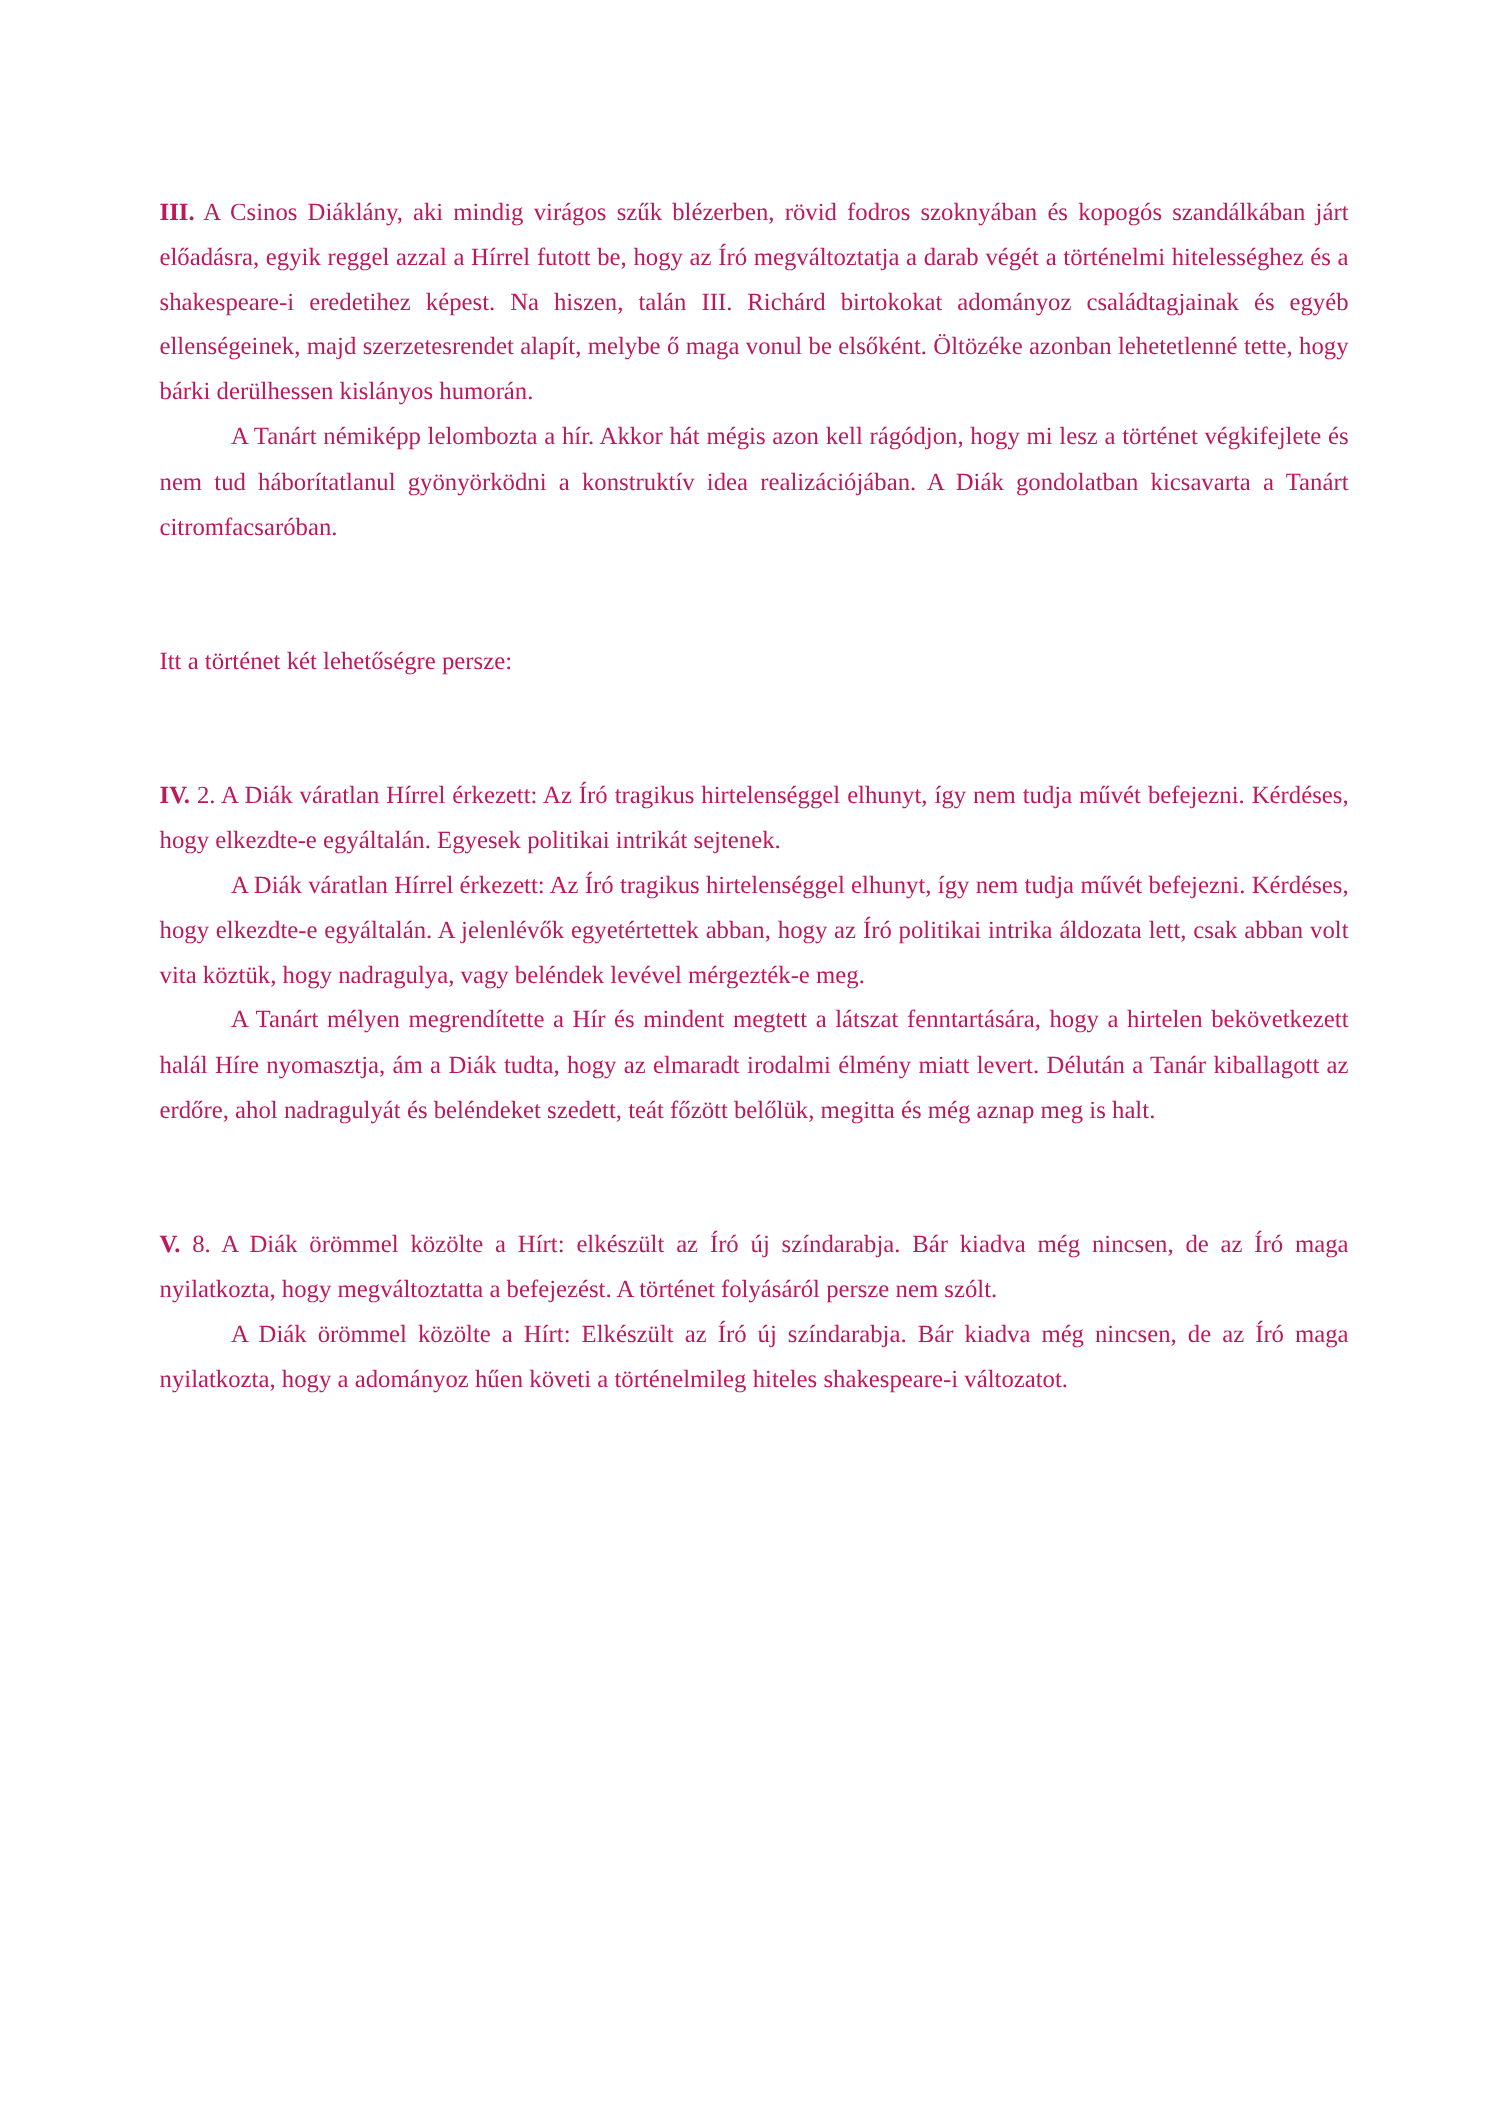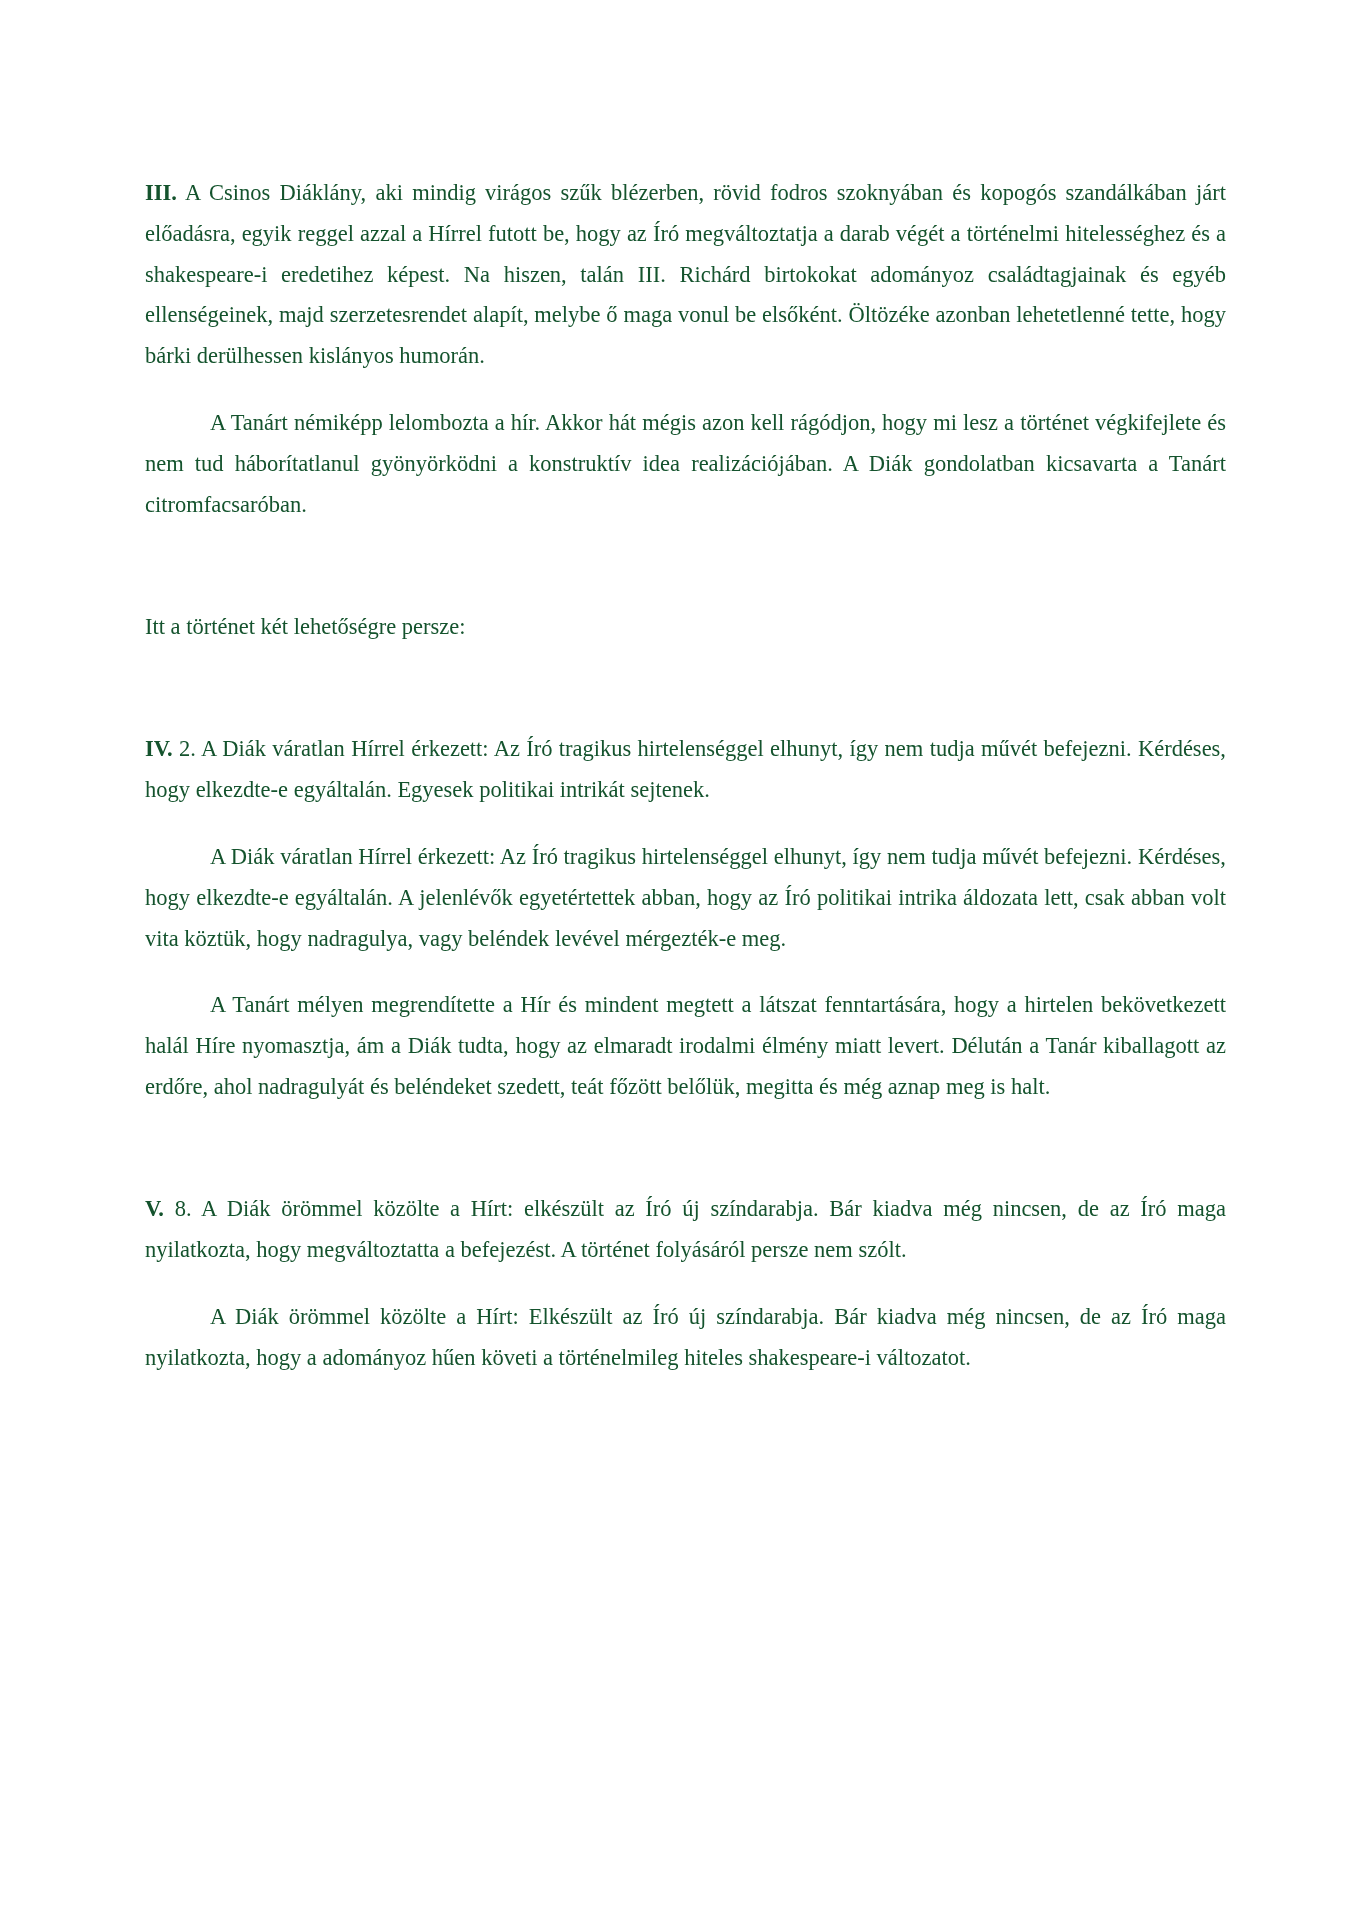--- a/index.html
+++ b/index.html
@@ -5,24 +5,24 @@
   html, body { margin: 0; padding: 0; background: #ffffff; }
   body { width: 1357px; height: 1920px; position: relative; overflow: hidden; }
   .page {
     position: absolute;
     left: 145px;
     top: 173px;
     width: 1081px;
     font-family: "Liberation Serif", serif;
     font-size: 22.5px;
     line-height: 40.8px;
-    color: #14532d;
+    color: #be185d;
   }
   .p { margin: 0; text-align: justify; }
-  .indent { text-indent: 65px; margin-top: 26px; }
+  .indent { text-indent: 65px; }
   .blank { height: 81.6px; }
   .roman { font-weight: bold; }
 </style>
 </head>
 <body>
 
 <div class="page">
 
   <p class="p"><span class="roman">III.</span><span> A Csinos Diáklány, aki mindig virágos szűk blézerben, rövid fodros szoknyában és kopogós szandálkában járt előadásra, egyik reggel azzal a Hírrel futott be, hogy az Író megváltoztatja a darab végét a történelmi hitelességhez és a shakespeare-i eredetihez képest. Na hiszen, talán III. Richárd birtokokat adományoz családtagjainak és egyéb ellenségeinek, majd szerzetesrendet alapít, melybe ő maga vonul be elsőként. Öltözéke azonban lehetetlenné tette, hogy bárki derülhessen kislányos humorán.</span></p>
   <p class="p indent">A Tanárt némiképp lelombozta a hír. Akkor hát mégis azon kell rágódjon, hogy mi lesz a történet végkifejlete és nem tud háborítatlanul gyönyörködni a konstruktív idea realizációjában. A Diák gondolatban kicsavarta a Tanárt citromfacsaróban.</p>

